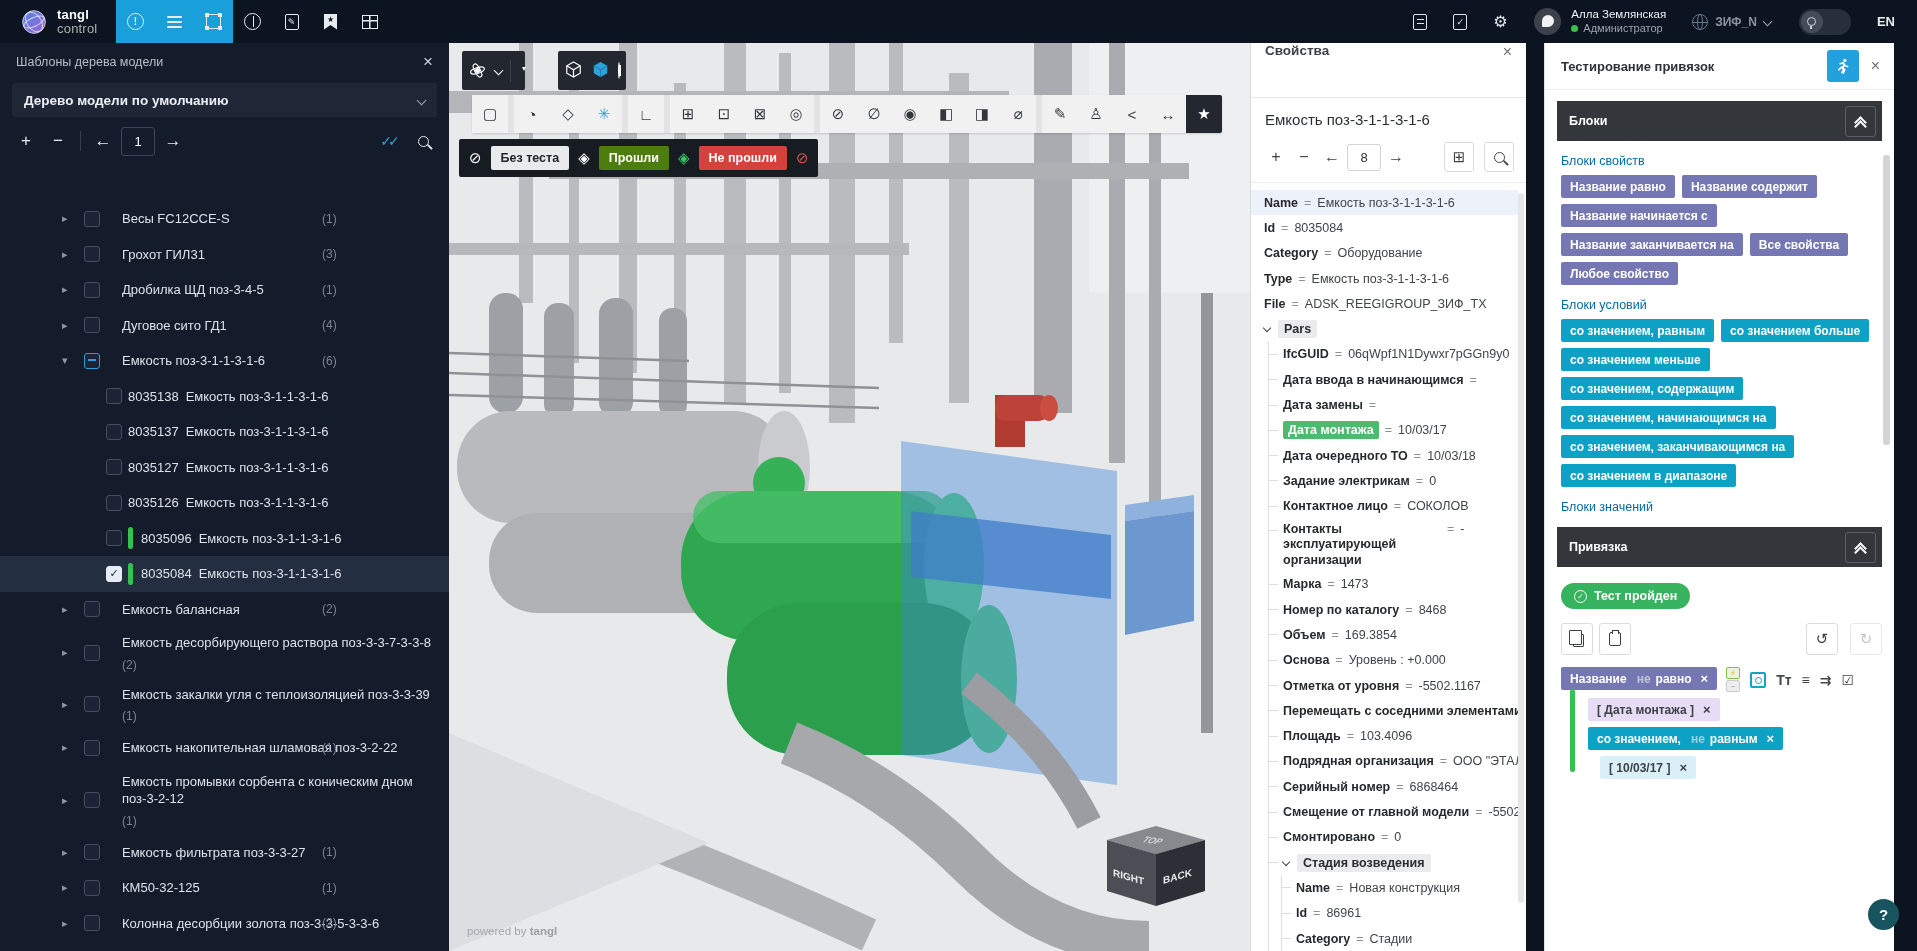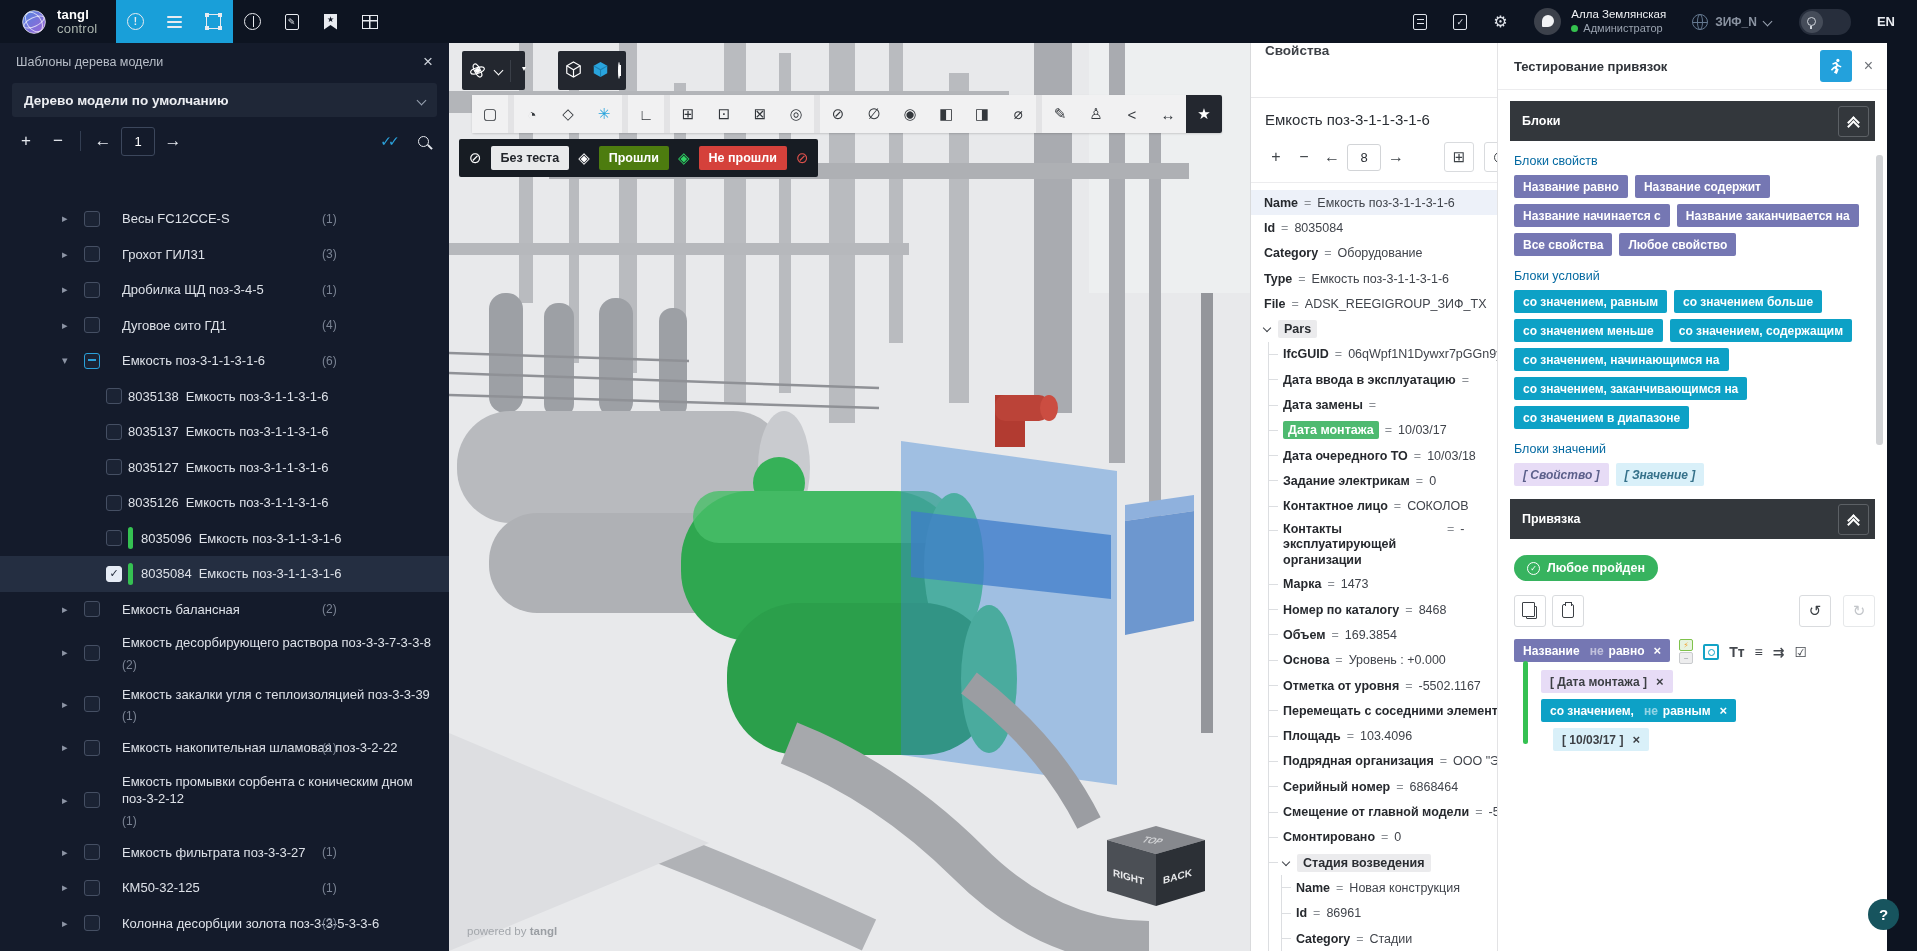--- a/index.html
+++ b/index.html
@@ -133,21 +133,21 @@
   .gchip{background:#ebebed;padding:2px 6px;border-radius:2px;font-weight:700;font-size:12.5px;color:#2a2d32}
   .pchev{width:6px;height:6px;border-right:1.7px solid #3f434a;border-bottom:1.7px solid #3f434a;transform:rotate(45deg);margin:-2px 8px 0 0;flex:none}
   .branch{margin-left:17px;border-left:1px solid #dcdee1}
   .branch .prow,.branch .pgroup{padding-left:0}
   .branch .prow::before,.branch .pgroup::before{content:"";width:9px;height:1px;background:#dcdee1;flex:none;margin-right:5px}
   .branch .prow.wrap::before{margin-top:8px}
   .branch.lvl2{margin-left:12px}
   .pp-scroll{position:absolute;right:2px;top:150px;width:6px;height:710px;border-radius:3px;background:#e4e6e8}
 
   
-  #test-panel{position:absolute;left:1497px;top:43px;width:390px;height:908px;background:#fff;border-left:1px solid #e3e3e5;overflow:hidden}
+  #test-panel{position:absolute;left:1544px;top:43px;width:350px;height:908px;background:#fff;border-left:1px solid #e3e3e5;overflow:hidden}
   .ts-head{display:flex;align-items:center;height:47px;padding:0 14px 0 16px;border-bottom:1px solid #ececee}
   .ts-title{font-size:13px;font-weight:700;color:#2e3238}
   .runbtn{margin-left:auto;width:32px;height:32px;border-radius:3px;background:#23a1dc;display:flex;align-items:center;justify-content:center}
   .ts-close{margin-left:12px;color:#6d7177;font-size:16px}
   .ts-body{position:absolute;top:47px;left:0;right:0;bottom:0;padding:11px 12px 0;overflow:hidden}
   .secbar{height:40px;background:#33373c;display:flex;align-items:center;padding:0 6px 0 12px;color:#fff;font-size:12.5px;font-weight:700}
   .upbtn{margin-left:auto;width:31px;height:31px;border:1px solid #5c6065;border-radius:3px}
   .upbtn::before,.upbtn::after{content:"";display:block;width:7px;height:7px;border-top:2px solid #fff;border-left:2px solid #fff;transform:rotate(45deg);margin:7px auto 0}
   .upbtn::after{margin-top:-5px}
   .blklabel{font-size:12.5px;color:#0369a1;margin:13px 0 7px 4px}
@@ -608,21 +608,21 @@
           <span class="pchev"></span>
           <span class="gchip">Pars</span>
         </div>
         <div class="branch">
           <div class="prow">
             <span class="plabel">IfcGUID</span>
             <span class="peq">=</span>
             <span class="pval">06qWpf1N1Dywxr7pGGn9y0</span>
           </div>
           <div class="prow">
-            <span class="plabel">Дата ввода в эксплуатацию</span>
+            <span class="plabel">Дата ввода в начинающимся</span>
             <span class="peq">=</span>
             <span class="pval"></span>
           </div>
           <div class="prow">
             <span class="plabel">Дата замены</span>
             <span class="peq">=</span>
             <span class="pval"></span>
           </div>
           <div class="prow">
             <span class="plabel hl">Дата монтажа</span>
@@ -758,32 +758,28 @@
       <div id="cond-blocks" class="chips">
           <span class="chip teal">со значением, равным</span>
           <span class="chip teal">со значением больше</span>
           <span class="chip teal">со значением меньше</span>
           <span class="chip teal">со значением, содержащим</span>
           <span class="chip teal">со значением, начинающимся на</span>
           <span class="chip teal">со значением, заканчивающимся на</span>
           <span class="chip teal">со значением в диапазоне</span>
         </div>
       <div class="blklabel">Блоки значений</div>
-      <div id="value-blocks" class="chips">
-          <span class="chip lav">[ Свойство ]</span>
-          <span class="chip cyn">[ Значение ]</span>
-        </div>
       <div class="secbar" style="margin-top:13px">
         <span>Привязка</span>
         <button class="upbtn"></button>
       </div>
       <div>
         <span class="statuspill">
           <span class="pill-ic">✓</span>
-          <span>Любое пройден</span>
+          <span>Тест пройден</span>
         </span>
       </div>
       <div class="cprow">
         <button class="sqbtn">
             <span class="i-copy"></span>
           </button>
         <button class="sqbtn">
             <span class="i-paste"></span>
           </button>
         <span class="gap"></span>

